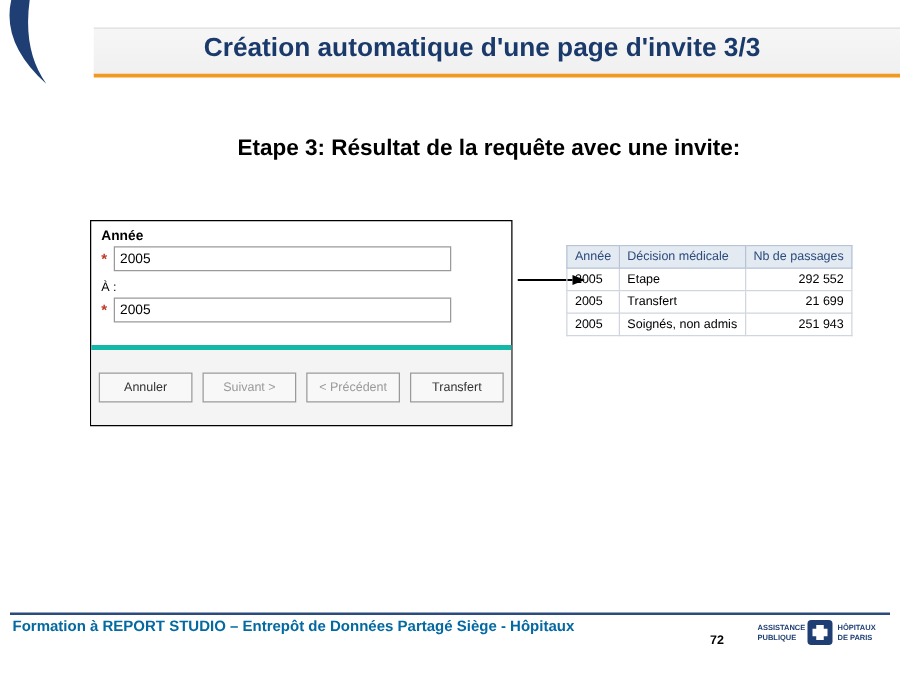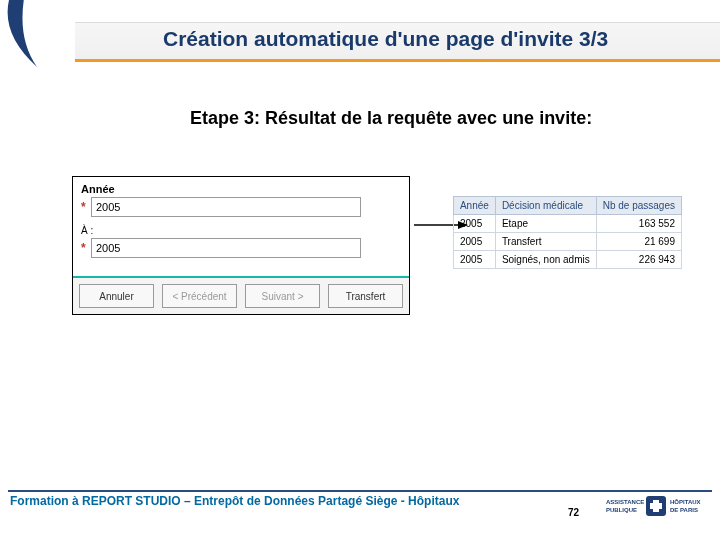--- a/index.html
+++ b/index.html
@@ -100,23 +100,23 @@
     flex: 0 0 260px;
     height: 18px;
     border: 1px solid #9a9a9a;
     font-size: 11px;
     padding: 0 4px;
     font-family: Arial, sans-serif;
     color: #000;
     background: #fff;
   }
   .prompt-buttons {
-    border-top: 2px solid #14b8a6;
+    border-top: 4px solid #14b8a6;
     background: #f4f4f4;
-    padding: 6px 6px;
+    padding: 18px 6px;
     display: flex;
     gap: 8px;
   }
   .prompt-buttons .btn {
     flex: 1;
     height: 22px;
     border: 1px solid #9a9a9a;
     background: #f8f8f8;
     font-size: 10px;
     color: #333;
@@ -224,22 +224,22 @@
       <input class="year-input" type="text" value="2005" style="">
     </div>
     <div class="label-small">À :</div>
     <div class="field-row">
       <span class="req">*</span>
       <input class="year-input" type="text" value="2005" style="">
     </div>
   </div>
   <div class="prompt-buttons">
     <div class="btn">Annuler</div>
+    <div class="btn disabled">Suivant &gt;</div>
     <div class="btn disabled">&lt; Précédent</div>
-    <div class="btn disabled">Suivant &gt;</div>
     <div class="btn">Transfert</div>
   </div>
 </div>
 
 <div class="arrow">
   <svg width="54" height="10" viewBox="0 0 54 10">
     <line x1="0" y1="5" x2="44" y2="5" stroke="#000" stroke-width="1.5"></line>
     <polygon points="44,1 54,5 44,9" fill="#000"></polygon>
   </svg>
 </div>
@@ -249,31 +249,31 @@
     <tr>
       <th>Année</th>
       <th>Décision médicale</th>
       <th>Nb de passages</th>
     </tr>
   </thead>
   <tbody>
     <tr>
       <td>2005</td>
       <td>Etape</td>
-      <td class="num">163 552</td>
+      <td class="num">292 552</td>
     </tr>
     <tr>
       <td>2005</td>
       <td>Transfert</td>
       <td class="num">21 699</td>
     </tr>
     <tr>
       <td>2005</td>
       <td>Soignés, non admis</td>
-      <td class="num">226 943</td>
+      <td class="num">251 943</td>
     </tr>
   </tbody>
 </table>
 
 <div class="footer-line"></div>
 <div class="footer-text">Formation à REPORT STUDIO – Entrepôt de Données Partagé Siège - Hôpitaux</div>
 <div class="page-num">72</div>
 <div class="footer-logo">
   <svg width="100" height="34" viewBox="0 0 100 34">
     <text x="0" y="10" font-family="Arial" font-size="6" fill="#1f3e73" font-weight="bold">ASSISTANCE</text>

